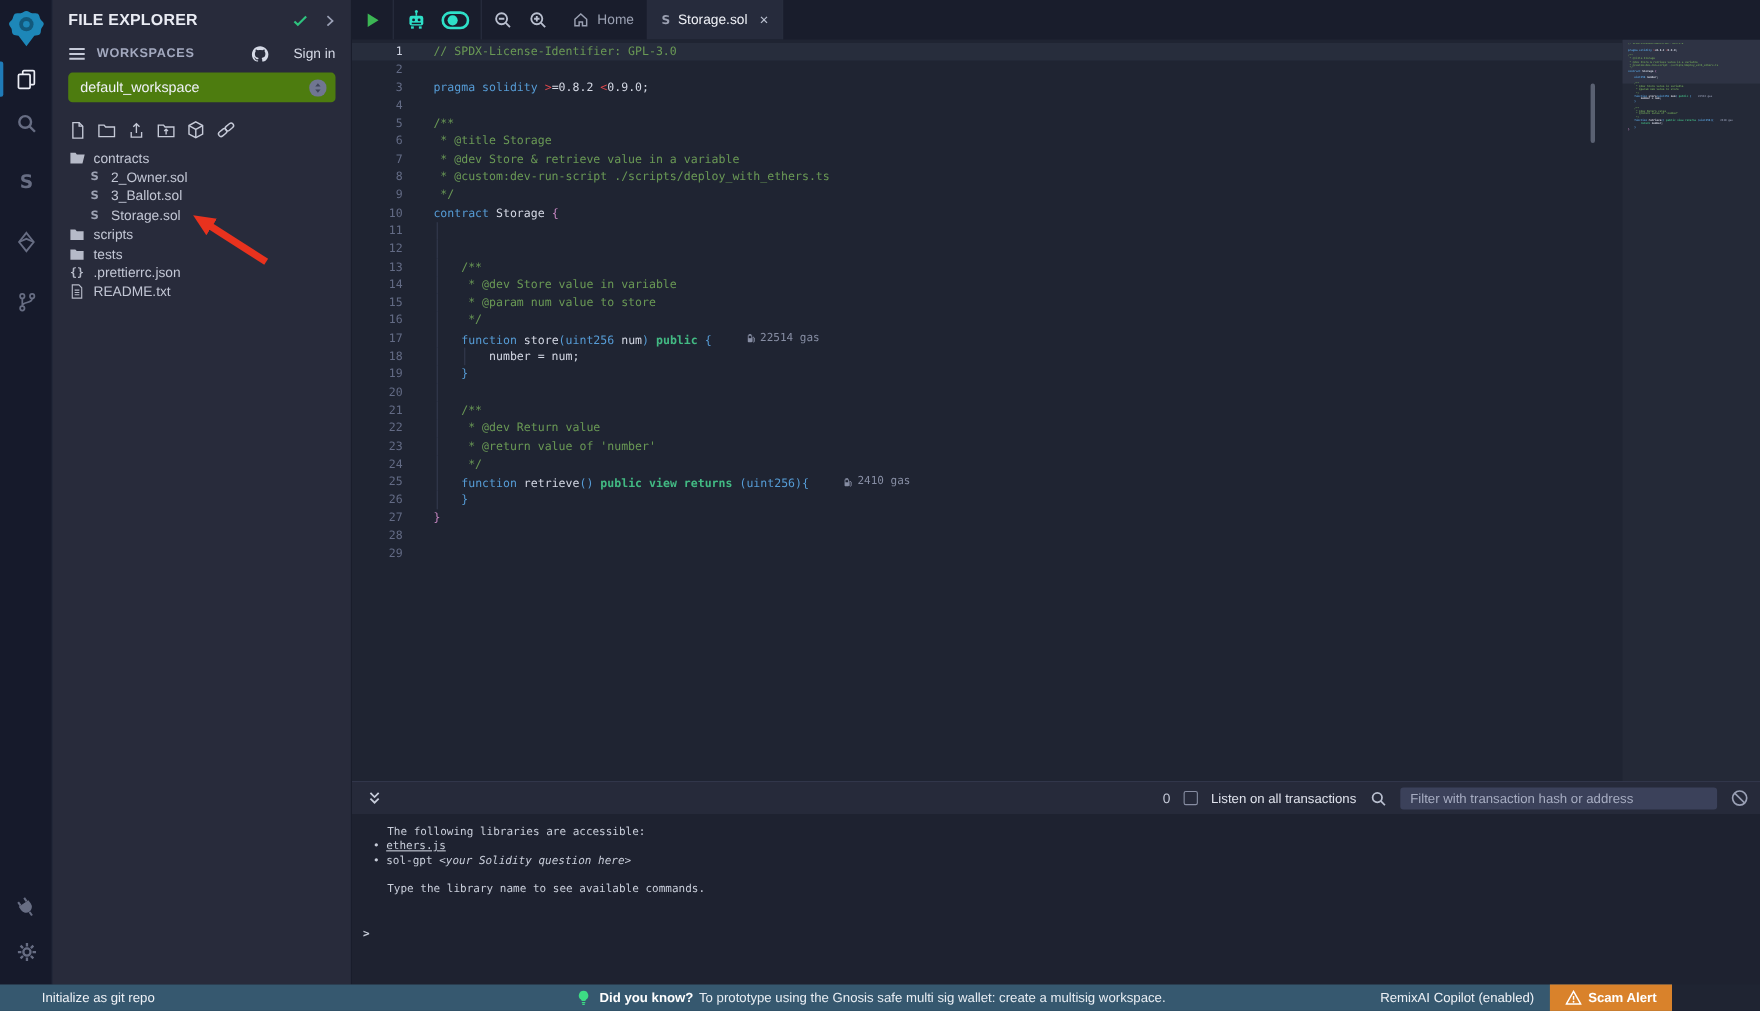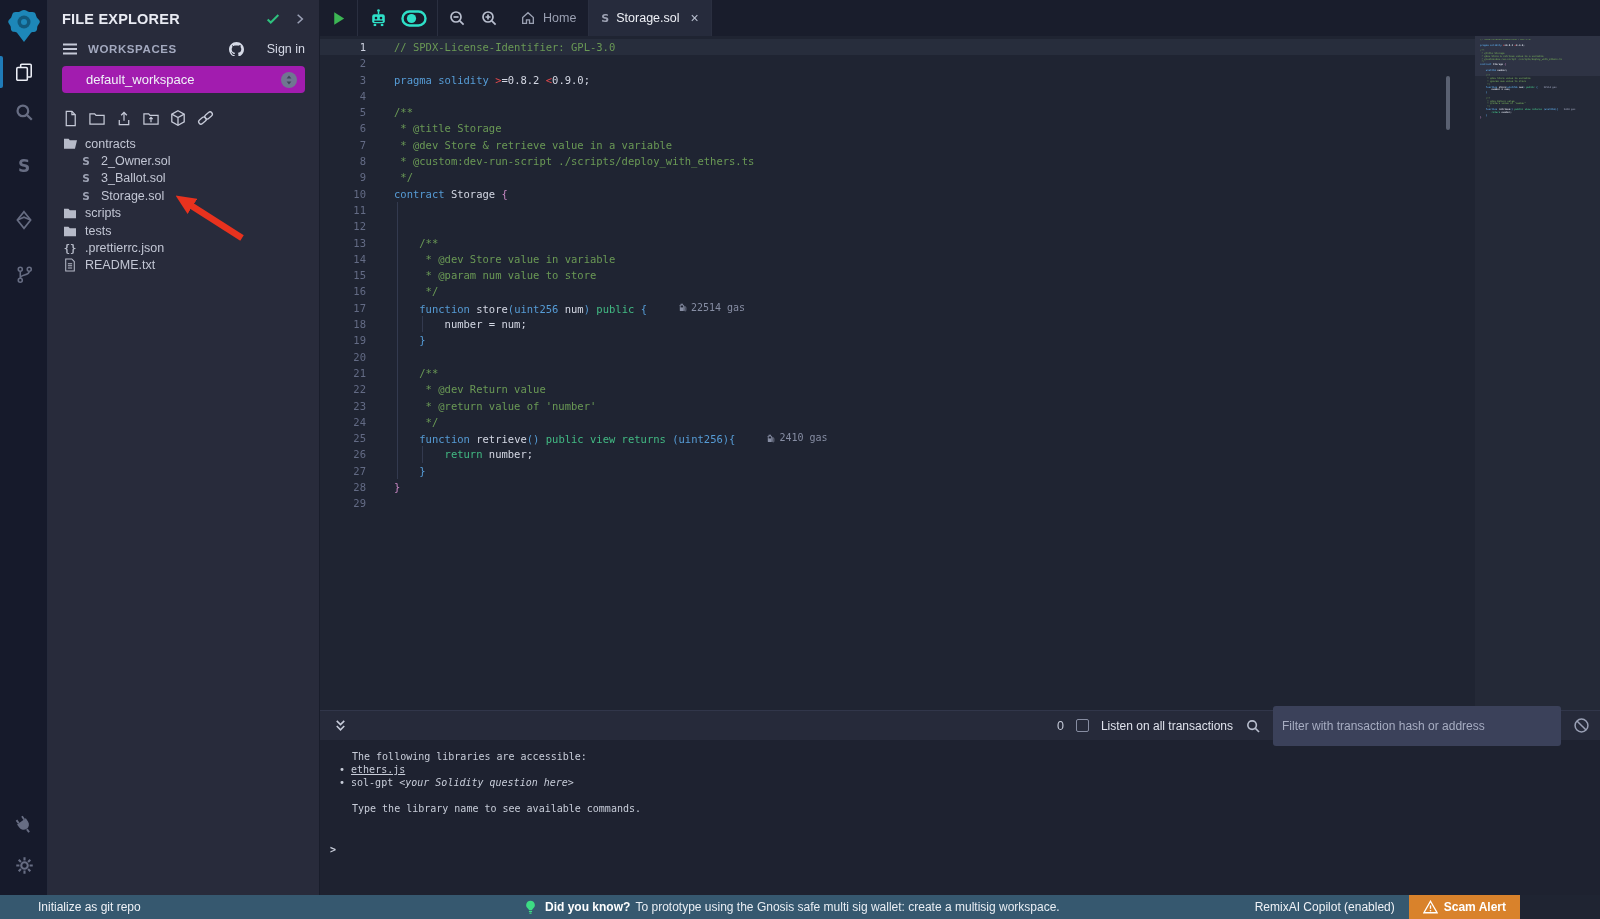--- a/index.html
+++ b/index.html
@@ -18,21 +18,21 @@
   .sol-rail-glyph { font-family:"DejaVu Sans", sans-serif; font-size:17px; font-weight:700; color:inherit; }
 
   
   .panel { position:absolute; left:48px; top:0; width:272px; height:895px; background:#282b3b; border-right:1px solid #191d2b; z-index:4; }
   .panel-header { display:flex; align-items:center; padding:11px 12px 6px 14px; }
   .panel-title { font-size:14.5px; font-weight:700; color:#e9ebf3; letter-spacing:.2px; flex:1; }
   .hdr-ico { margin-left:12px; cursor:pointer; display:flex; }
   .ws-row { display:flex; align-items:center; padding:8px 14px 6px 14px; }
   .ws-label { font-size:11.5px; font-weight:700; color:#a3a9bf; letter-spacing:.6px; margin-left:10px; flex:1; }
   .signin { display:flex; align-items:center; gap:22px; color:#d5d9e6; font-size:12.5px; cursor:pointer; }
-  .ws-select { margin:4px 14px 0 14px; height:27px; background:#a21caf; border-radius:4px; display:flex; align-items:center; padding:0 8px 0 24px; cursor:pointer; }
+  .ws-select { margin:4px 14px 0 14px; height:27px; background:#4d7c0f; border-radius:4px; display:flex; align-items:center; padding:0 8px 0 11px; cursor:pointer; }
   .ws-select-label { flex:1; color:#f0f2f8; font-size:13px; }
   .file-actions { display:flex; align-items:center; gap:9px; padding:16px 14px 6px 14px; color:#c6cad8; }
   .fa-btn { display:flex; cursor:pointer; }
   .tree { padding-top:2px; }
   .tree-row { display:flex; align-items:center; height:17.4px; padding-left:14px; cursor:pointer; color:#c2c6d4; font-size:12.5px; }
   .tree-row .ti { width:16px; display:flex; justify-content:center; margin-right:7px; flex:none; }
   .indent1 { padding-left:30px; }
   .sol-glyph { font-family:"DejaVu Sans", sans-serif; font-size:10.5px; font-weight:700; color:#9ca1b2; }
   .braces-glyph { font-family:"DejaVu Sans Mono", monospace; font-size:10.5px; font-weight:700; color:#b6bac8; }
 
@@ -51,41 +51,41 @@
 
   
   .editor { position:absolute; left:0; top:36px; right:0; height:674px; background:#1f2432; overflow:hidden; }
   .cur-line { position:absolute; left:0; top:3px; height:16.3px; right:125px; background:rgba(160,172,205,0.07); }
   .gutter { position:absolute; left:0; top:3px; width:54px; text-align:right; padding-right:8px;
             font-family:"DejaVu Sans Mono", monospace; font-size:10.5px; line-height:16.3px; color:#636b85; }
   .gutter div:first-child { color:#ced3e1; }
   .codecol { position:absolute; left:54px; top:3px; right:125px; padding-left:20px;
              font-family:"DejaVu Sans Mono", monospace; font-size:10.5px; line-height:16.3px; color:#d4d8e4; }
   .code-line { position:relative; white-space:pre; height:16.3px; }
-  .tk-c { color:#6a9955; } .tk-k { color:#569cd6; } .tk-g { color:#42b983; }
+  .tk-c { color:#6a9955; } .tk-k { color:#569cd6; } .tk-g { color:#42b983;font-weight:bold; }
   .tk-r { color:#e5494d; } .tk-p { color:#d4d8e4; } .tk-m { color:#c586c0; } .tk-b { color:#569cd6; }
   .guide { position:absolute; top:0; bottom:0; width:1px; background:#333a4f; }
   .guide.g1 { left:3px; } .guide.g2 { left:28px; }
   .gas-annot { display:inline-flex; align-items:center; gap:4px; margin-left:32px; color:#868da3; font-size:10px; }
   .mini { position:absolute; right:0; top:0; width:125px; height:674px; background:#242937; }
   .mini-slider { position:absolute; left:0; top:0; width:125px; height:40px; background:rgba(140,152,184,0.10); }
   .mini-code { position:absolute; left:5px; top:3px; right:2px; font-family:"DejaVu Sans Mono", monospace;
                font-size:2.4px; line-height:2.8px; font-weight:700; overflow:hidden; }
   .mini-code .code-line { height:2.8px; }
   .mini-code .gas-annot { font-size:2.4px; margin-left:6px; }
   .scroll-thumb { position:absolute; right:150px; top:40px; width:4px; height:54px; background:#8b93a8; opacity:.55; border-radius:2px; }
 
   
   .terminal { position:absolute; left:0; top:710px; right:0; height:185px; background:#1e2230; }
   .term-bar { height:30px; background:#262a3a; border-top:1px solid #31364a; display:flex; align-items:center; padding:0 10px 0 13px; }
   .term-bar-right { margin-left:auto; display:flex; align-items:center; gap:12px; }
   .term-count { color:#c3c8d6; font-size:12.5px; }
   .term-check { width:13px; height:13px; border:1px solid #878da2; border-radius:2px; background:transparent; cursor:pointer; }
   .term-listen { color:#dfe2ec; font-size:12px; }
-  .term-filter { width:288px; height:40px; background:#3b415a; border:none; border-radius:3px; padding:0 9px;
+  .term-filter { width:288px; height:20px; background:#3b415a; border:none; border-radius:3px; padding:0 9px;
                  color:#e8eaf2; font-size:12px; font-family:"Liberation Sans", sans-serif; }
   .term-filter::placeholder { color:#a7adc2; }
   .term-body { position:relative; height:155px; padding-top:10px; font-family:"DejaVu Sans Mono", monospace;
                font-size:10px; line-height:13px; color:#c8cdd9; }
   .t-line { padding-left:32px; white-space:pre; }
   .t-bullet { padding-left:19px; }
   .t-blank { height:13px; }
   .t-link { text-decoration:underline; cursor:pointer; }
   .t-italic { font-style:italic; }
   .t-prompt { padding-left:10px; margin-top:28px; color:#c8cdd9; font-weight:700; }
@@ -441,21 +441,20 @@
           <div class="code-line"><span class="guide g1"></span><span class="tk-c">    /**</span></div>
           <div class="code-line"><span class="guide g1"></span><span class="tk-c">     * @dev Return value</span></div>
           <div class="code-line"><span class="guide g1"></span><span class="tk-c">     * @return value of 'number'</span></div>
           <div class="code-line"><span class="guide g1"></span><span class="tk-c">     */</span></div>
           <div class="code-line"><span class="guide g1"></span><span class="tk-p">    </span><span class="tk-k">function</span><span class="tk-p"> retrieve</span><span class="tk-b">()</span><span class="tk-p"> </span><span class="tk-g">public view returns</span><span class="tk-p"> </span><span class="tk-b">(</span><span class="tk-k">uint256</span><span class="tk-b">){</span><span class="gas-annot"><svg width="8" height="9" viewBox="0 0 10 11" fill="#868da3">
                 <rect x="1" y="2" width="5" height="8" rx="0.8"></rect>
                 <rect x="2" y="3" width="3" height="2.4" fill="#1f2432"></rect>
                 <path d="M7 4l1.6 1.2V9a0.9 0.9 0 01-1.8 0z" fill="none" stroke="#868da3" stroke-width="0.9"></path>
                 <rect x="2" y="0.8" width="3" height="1.4"></rect>
               </svg><span>2410 gas</span></span></div>
-          <div class="code-line"><span class="guide g1"></span><span class="guide g2"></span><span class="tk-p">        </span><span class="tk-g">return</span><span class="tk-p"> number;</span></div>
           <div class="code-line"><span class="guide g1"></span><span class="tk-p">    </span><span class="tk-b">}</span></div>
           <div class="code-line"><span class="tk-m">}</span></div>
         </div>
       <div class="scroll-thumb"></div>
       <div class="mini">
         <div class="mini-slider"></div>
         <div class="mini-code" id="minicode">
             <div class="code-line"><span class="tk-c">// SPDX-License-Identifier: GPL-3.0</span></div>
             <div class="code-line"></div>
             <div class="code-line"><span class="tk-k">pragma solidity </span><span class="tk-r">&gt;</span><span class="tk-p">=0.8.2 </span><span class="tk-r">&lt;</span><span class="tk-p">0.9.0;</span></div>

